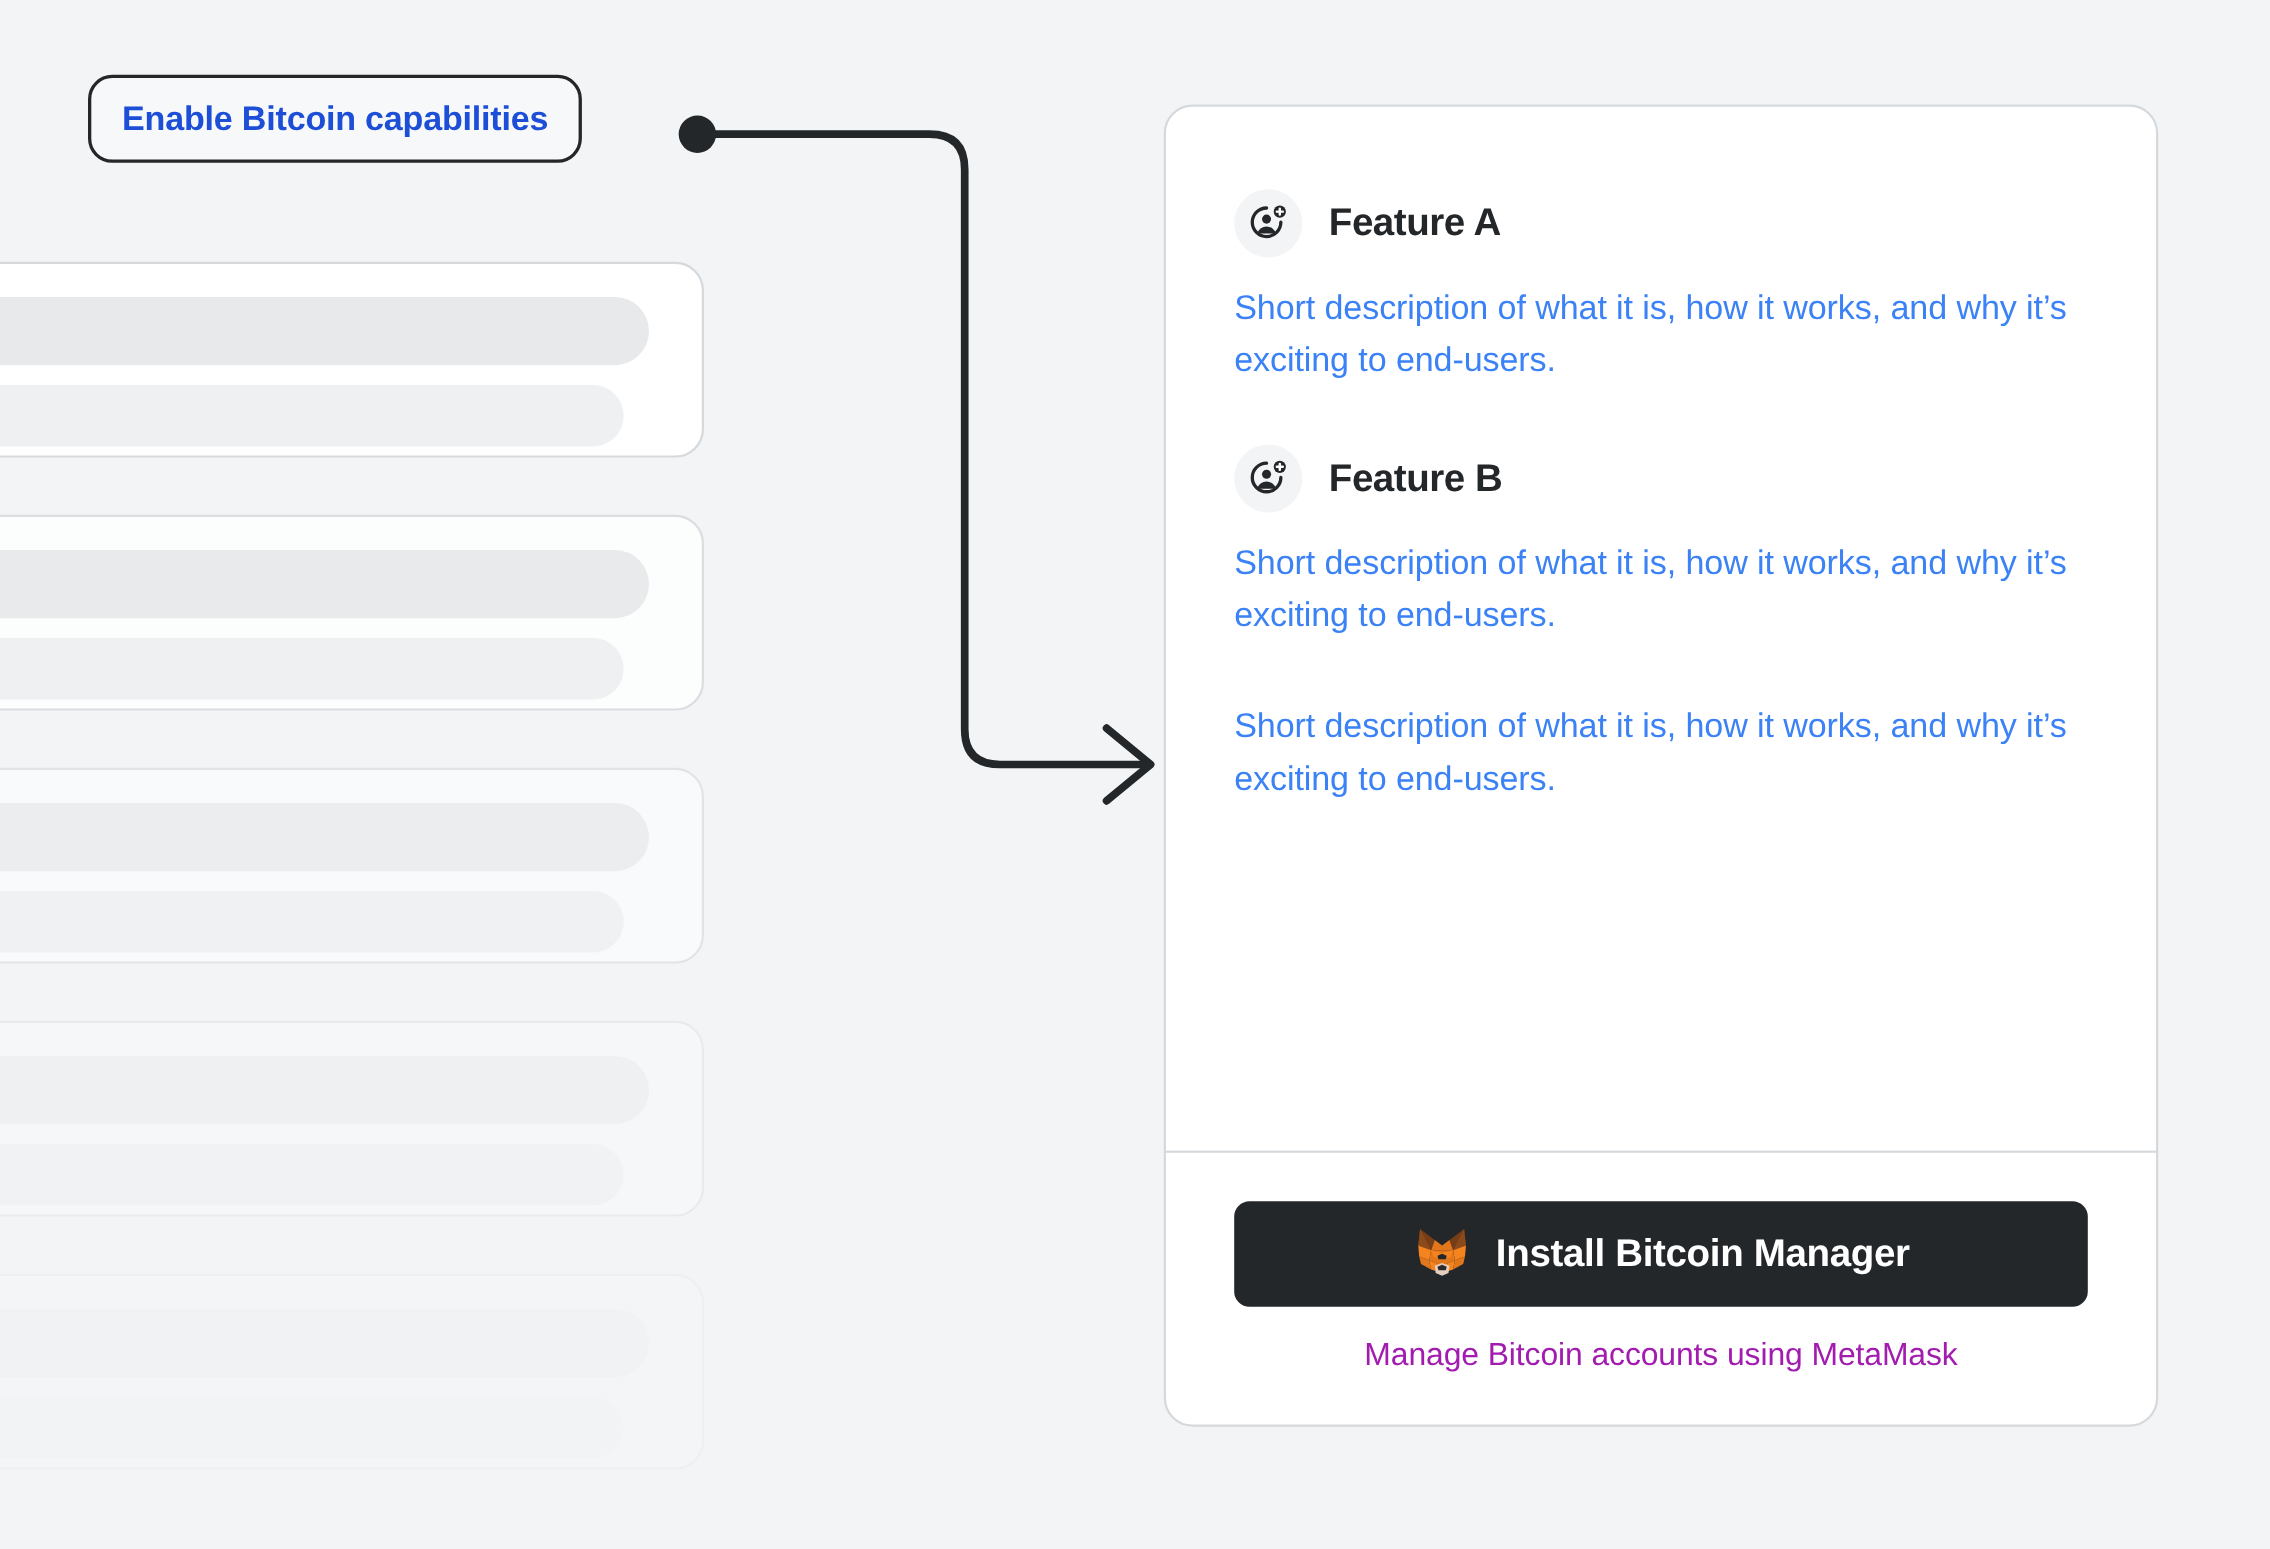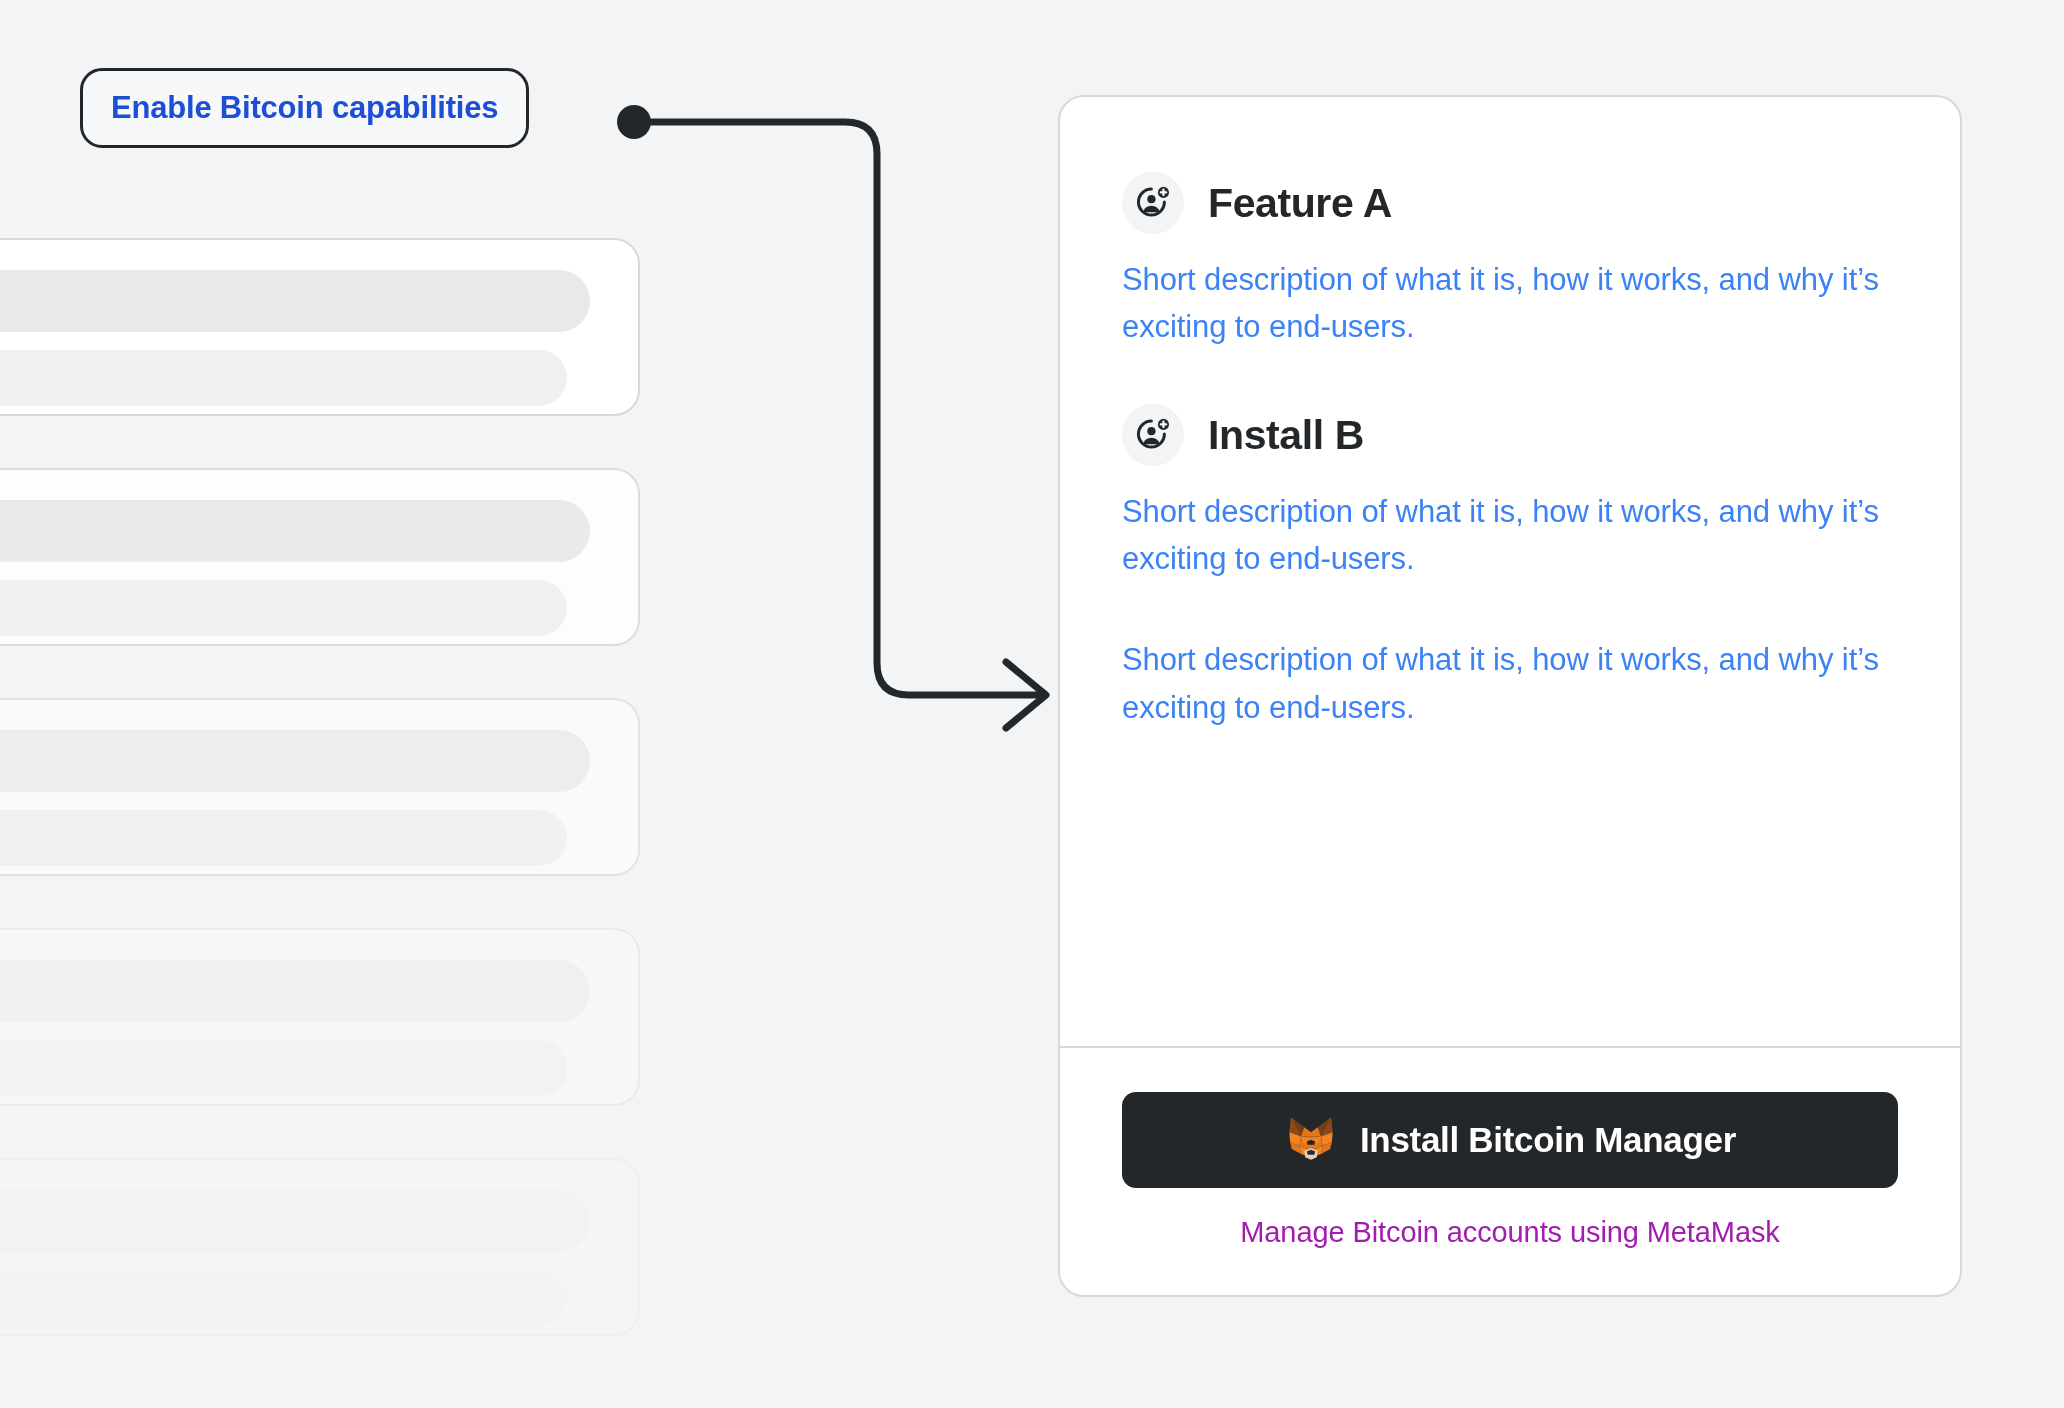--- a/index.html
+++ b/index.html
@@ -119,21 +119,21 @@
     height: 62px;
     border-radius: 50%;
     background: #F2F4F6;
     display: flex;
     align-items: center;
     justify-content: center;
     flex: none;
   }
   .icon-badge svg { display: block; }
   .feature-title {
-    font-size: 41px;
+    font-size: 35px;
     font-weight: 700;
     color: #24272A;
     letter-spacing: -0.4px;
   }
   .feature-desc {
     font-size: 31px;
     line-height: 1.52;
     color: #3b82f6;
     max-width: 800px;
     letter-spacing: -0.1px;
@@ -236,21 +236,21 @@
       <div class="feature-head">
         <span class="icon-badge">
           <svg width="38" height="38" viewBox="0 0 24 24" fill="none">
             <path d="M11 3.2a8.2 8.2 0 1 0 8.2 8.2" stroke="#24272A" stroke-width="1.9" stroke-linecap="round"></path>
             <circle cx="11" cy="9.6" r="2.6" fill="#24272A"></circle>
             <path d="M5.6 17.9a5.6 5.6 0 0 1 10.8 0" fill="#24272A"></path>
             <circle cx="18.6" cy="5.3" r="3.5" fill="#24272A"></circle>
             <path d="M18.6 3.6v3.4M16.9 5.3h3.4" stroke="#FFFFFF" stroke-width="1.4" stroke-linecap="round"></path>
           </svg>
         </span>
-        <span class="feature-title">Install B</span>
+        <span class="feature-title">Feature B</span>
       </div>
       <div class="feature-desc">Short description of what it is, how it works, and why it’s exciting to end-users.</div>
     </div>
 
     <div class="feature-row">
       <div class="feature-desc">Short description of what it is, how it works, and why it’s exciting to end-users.</div>
     </div>
 
   </div>
 

